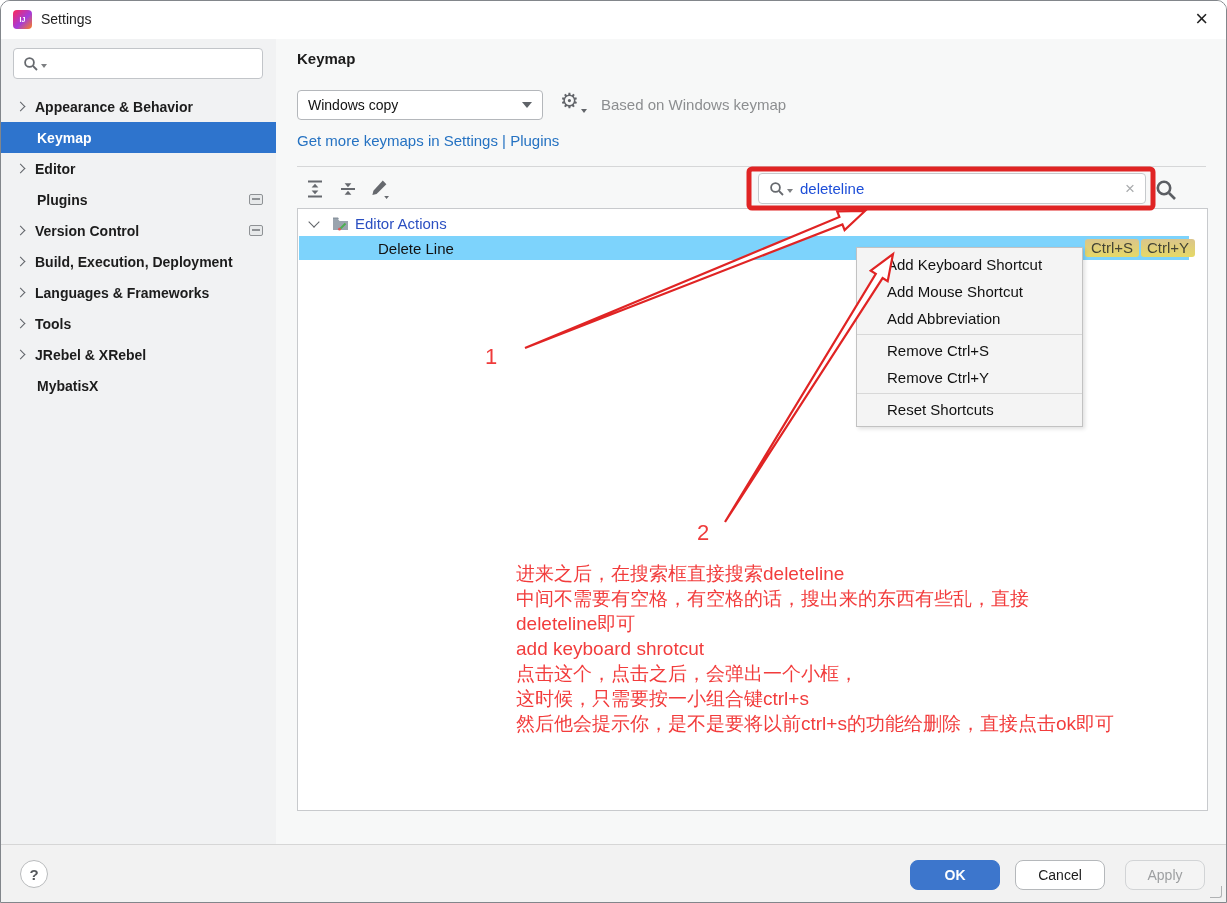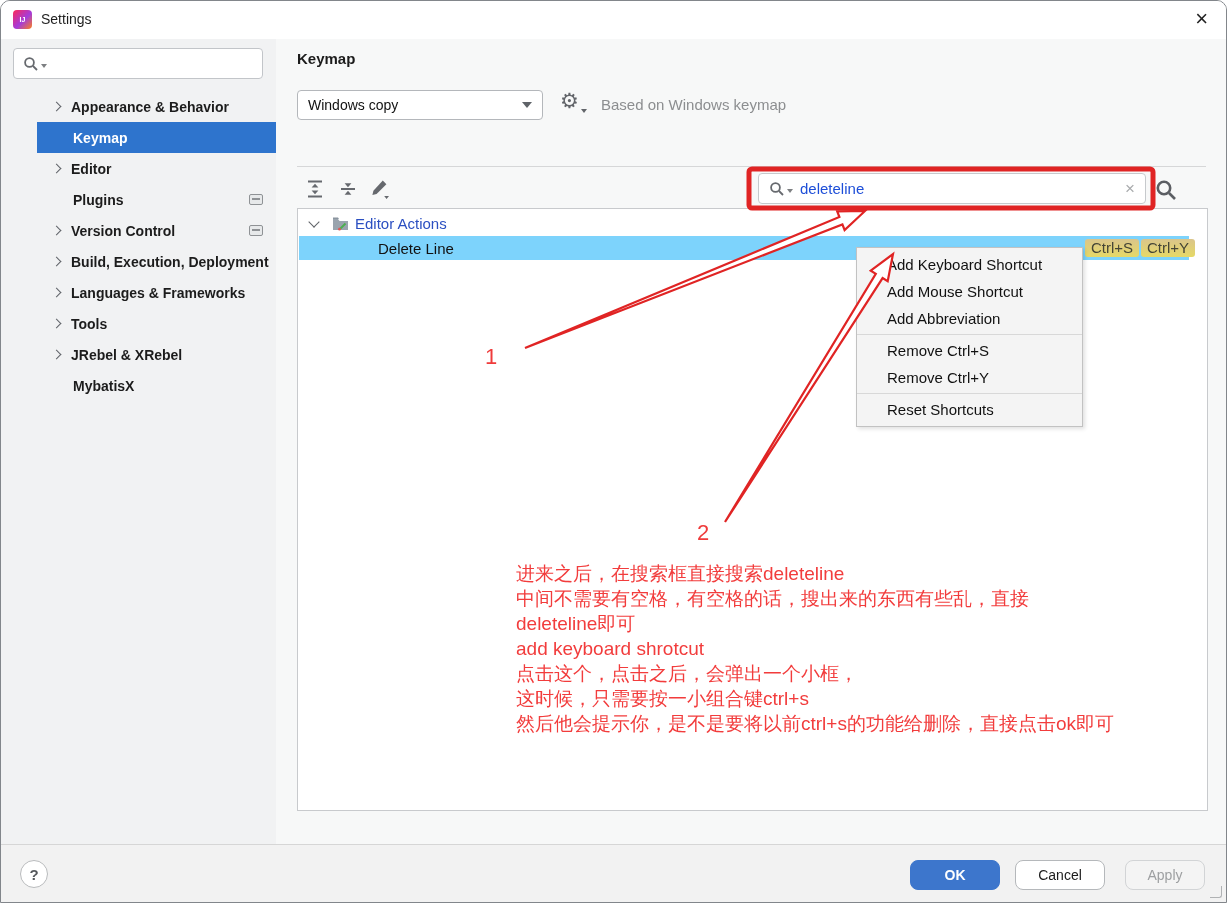--- a/index.html
+++ b/index.html
@@ -25,21 +25,21 @@
   .sidebar { position:absolute; left:0; top:38px; width:275px; height:807px; background:#f1f2f3; }
   .sb-search {
     position:absolute; left:12px; top:9px; width:250px; height:31px;
     background:#fff; border:1px solid #c2c5c9; border-radius:4px;
     display:flex; align-items:center; padding-left:9px;
   }
   .mag { width:16px; height:16px; }
   .caret-sm { width:0; height:0; border-left:3.5px solid transparent; border-right:3.5px solid transparent; border-top:4px solid #7d7f82; margin-left:2px; margin-top:4px; }
   .sb-item {
     position:absolute; left:0; right:0; height:31px;
-    display:flex; align-items:center; font-size:14px; font-weight:bold; color:#1c1c1c; cursor:default;margin-left:36px;
+    display:flex; align-items:center; font-size:14px; font-weight:bold; color:#1c1c1c; cursor:default;
   }
   .sb-item .chev {
     width:7px; height:7px; border-right:1.7px solid #5f6368; border-bottom:1.7px solid #5f6368;
     transform:rotate(-45deg); margin:0 11px 0 16px; flex:none;
   }
   .sb-item .no-chev { width:36px; flex:none; }
   .sb-item.selected { background:#2e74cd; color:#ffffff; }
   .mini-badge { position:absolute; right:13px; top:10px; width:14px; height:11px; border:1.5px solid #8f9295; border-radius:2px; background:#e7e9ea; }
   .mini-badge::after { content:""; position:absolute; left:2px; right:2px; top:3px; height:1.5px; background:#8f9295; }
 
@@ -181,20 +181,21 @@
   <div class="main">
     <div class="page-title">Keymap</div>
 
     <div class="keymap-select">
       <span>Windows copy</span>
       <span class="caret"></span>
     </div>
     <div class="gear">⚙</div>
     <div class="gear-caret"></div>
     <div class="based-on">Based on Windows keymap</div>
+    <div class="more-link">Get more keymaps in Settings | Plugins</div>
     <div class="hsep"></div>
 
     <svg class="tb-icon" style="left:28px" viewBox="0 0 22 22">
       <line class="ic" x1="4" y1="3.5" x2="18" y2="3.5"></line>
       <line class="ic" x1="4" y1="18.5" x2="18" y2="18.5"></line>
       <polygon class="icf" points="11,5.8 7.6,9.6 14.4,9.6"></polygon>
       <polygon class="icf" points="11,16.2 7.6,12.4 14.4,12.4"></polygon>
     </svg>
     <svg class="tb-icon" style="left:61px" viewBox="0 0 22 22">
       <polygon class="icf" points="11,9.2 7.6,5.2 14.4,5.2"></polygon>

